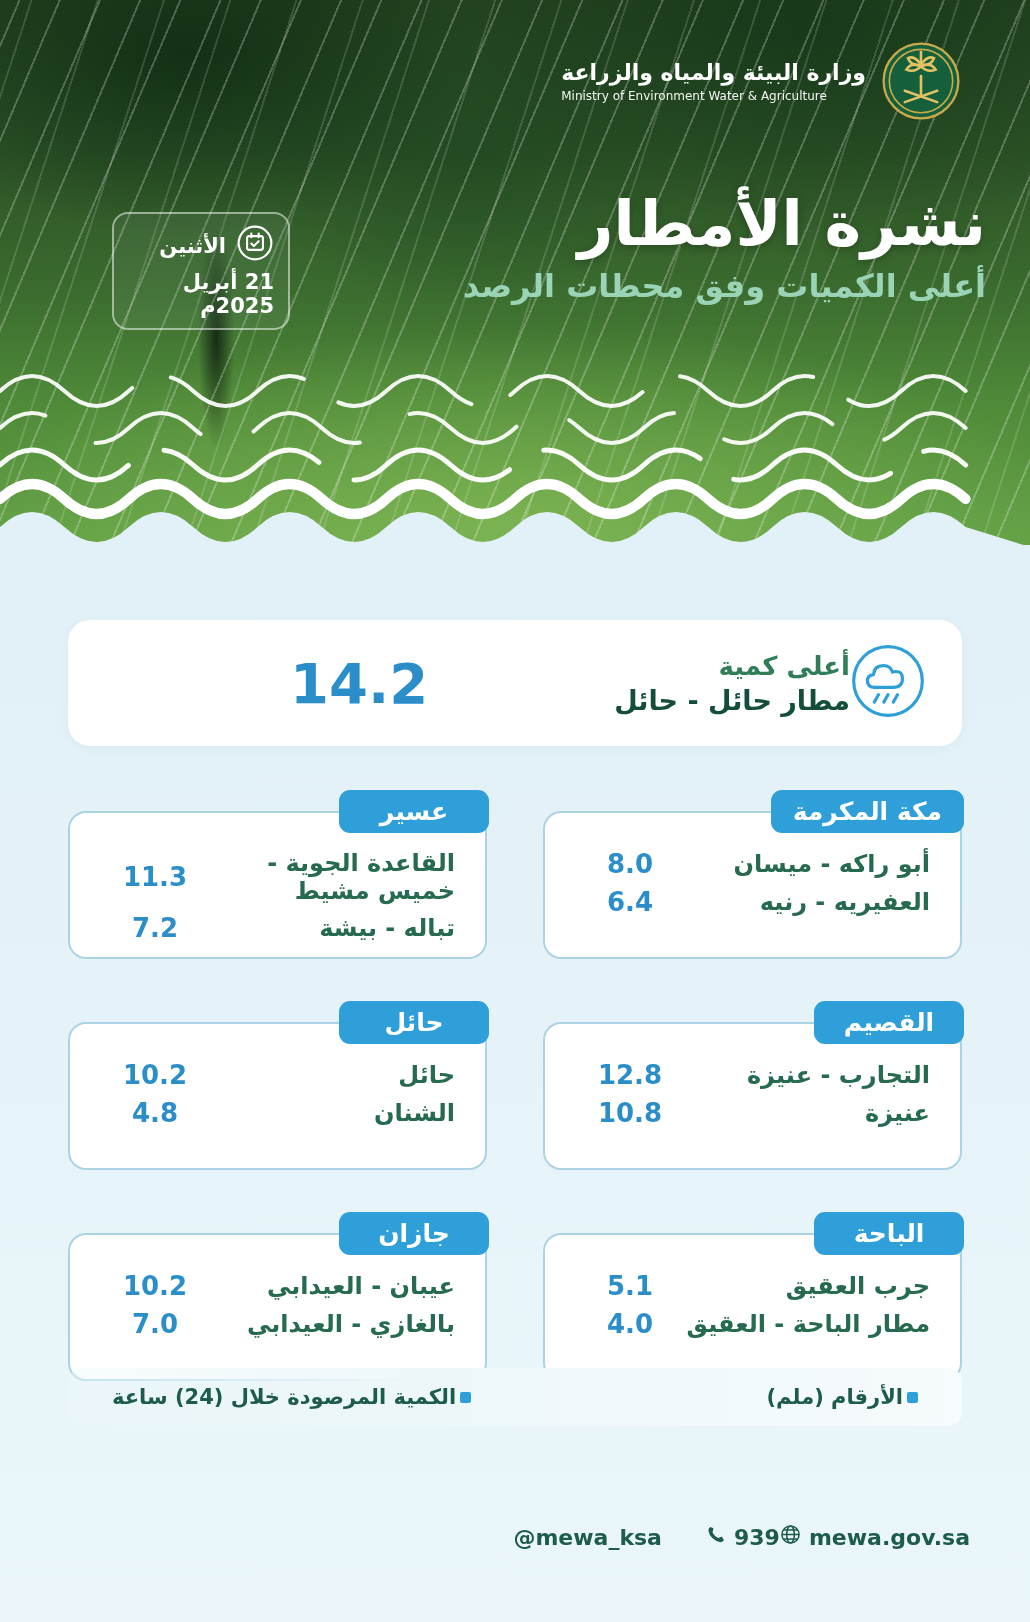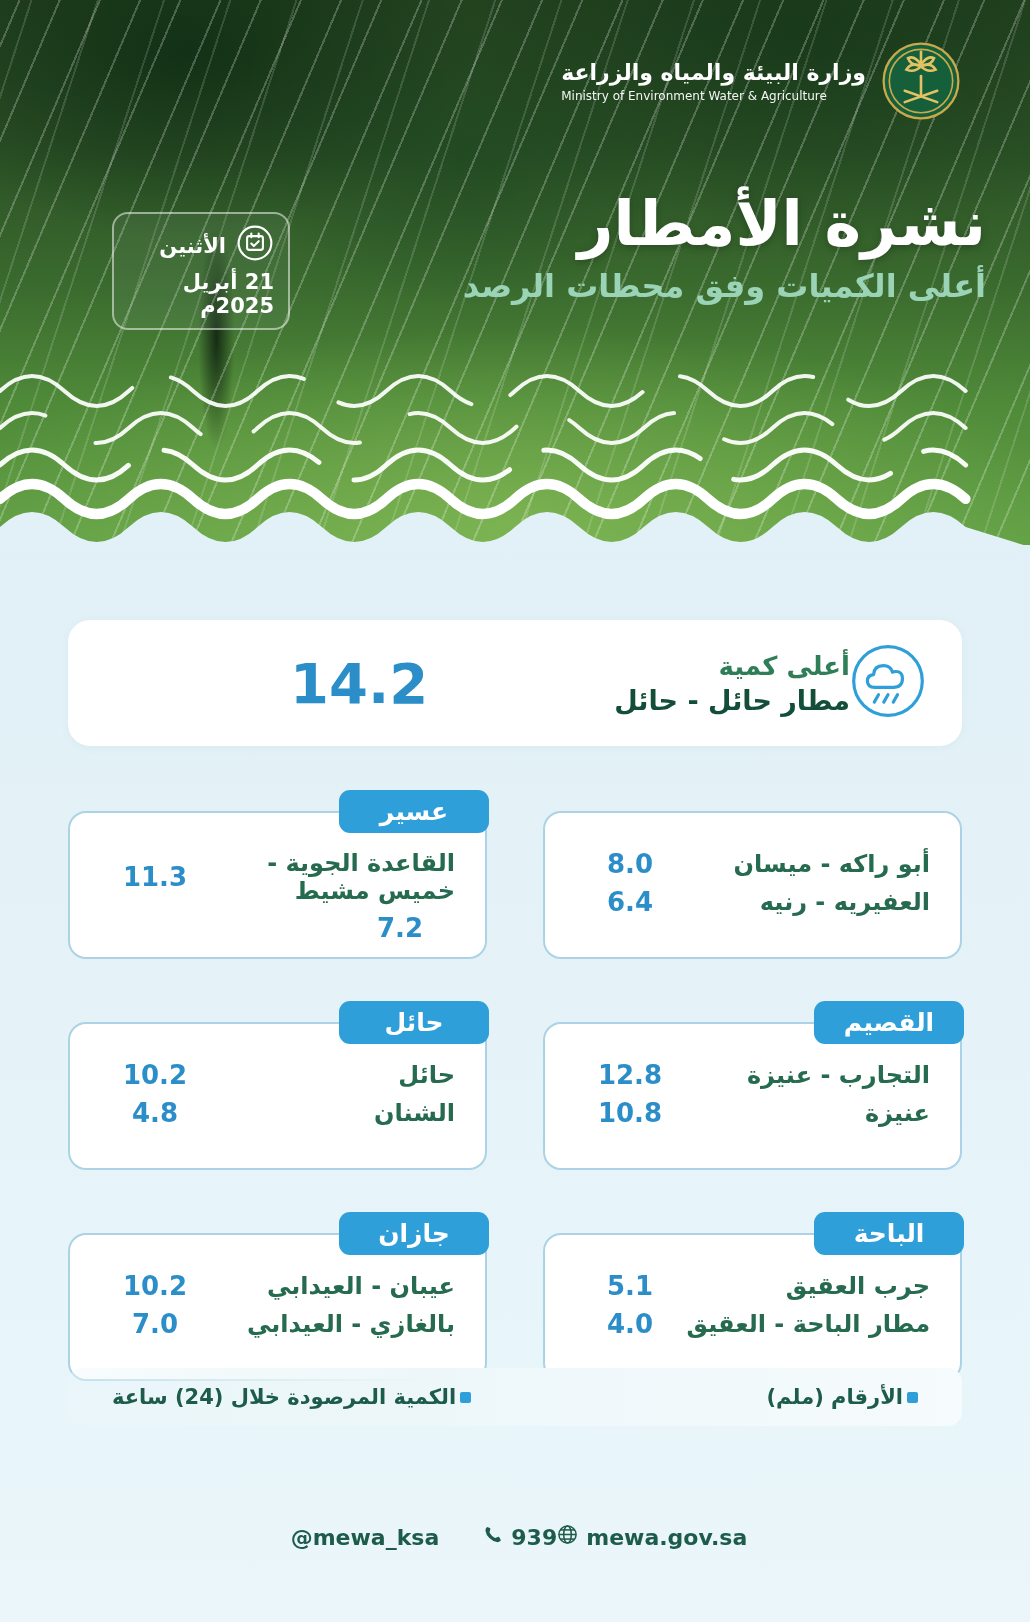--- a/index.html
+++ b/index.html
@@ -78,21 +78,21 @@
   .notes{ position:absolute; top:1368px; left:68px; right:68px; height:58px;
     background:linear-gradient(270deg,#f6fbfd 0%,#edf7fa 60%,rgba(237,247,250,.4) 100%);
     border-radius:14px; display:flex; direction:rtl; align-items:center;
     justify-content:space-between; padding:0 44px; }
   .note{ display:flex; direction:rtl; align-items:center; gap:4px; font-size:21px;
     font-weight:700; color:#1d5b4a; }
   .bullet{ width:11px; height:11px; background:#2f9fd9; border-radius:2px; flex:0 0 auto; }
 
   
   .footer{ position:absolute; top:1524px; left:68px; right:60px; display:flex;
-    align-items:center; justify-content:center; color:#1d5b4a; }
+    align-items:center; justify-content:flex-end; color:#1d5b4a; }
   .footer-left{ display:flex; align-items:center; gap:44px; }
   .footer-item{ display:flex; align-items:center; gap:8px; font-size:22px; font-weight:700;
     color:#1d5b4a; text-decoration:none; cursor:pointer; }
 </style>
 </head>
 <body>
 
 <div class="page">
 
   <div class="photo">
@@ -168,40 +168,42 @@
       </div>
     </div>
     <div class="hero-value-wrap">
       <div class="hero-value">14.2</div>
     </div>
   </div>
 
   <div class="regions">
 
     <div class="region-wrap">
+      <div class="region-pill">مكة المكرمة</div>
       <div class="region-card">
         <div class="station-row">
           <div class="station-name">أبو راكه - ميسان</div>
           <div class="station-value">8.0</div>
         </div>
         <div class="station-row">
           <div class="station-name">العفيريه - رنيه</div>
           <div class="station-value">6.4</div>
         </div>
       </div>
     </div>
 
     <div class="region-wrap">
       <div class="region-pill">عسير</div>
       <div class="region-card">
         <div class="station-row">
           <div class="station-name">القاعدة الجوية - خميس مشيط</div>
           <div class="station-value">11.3</div>
         </div>
         <div class="station-row">
+          <div class="station-name">تباله - بيشة</div>
           <div class="station-value">7.2</div>
         </div>
       </div>
     </div>
 
     <div class="region-wrap">
       <div class="region-pill">القصيم</div>
       <div class="region-card">
         <div class="station-row">
           <div class="station-name">التجارب - عنيزة</div>

